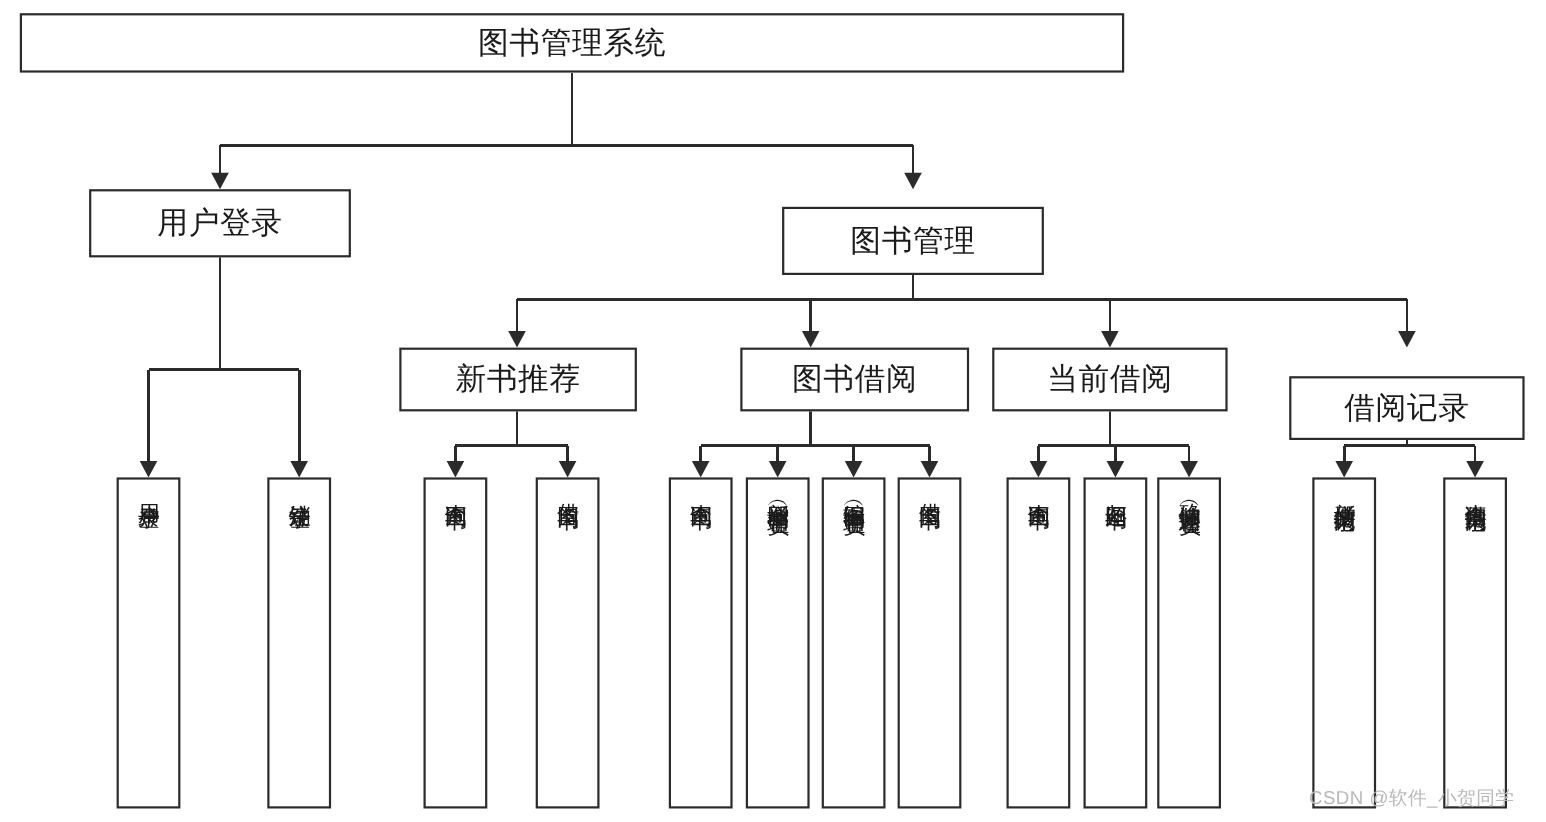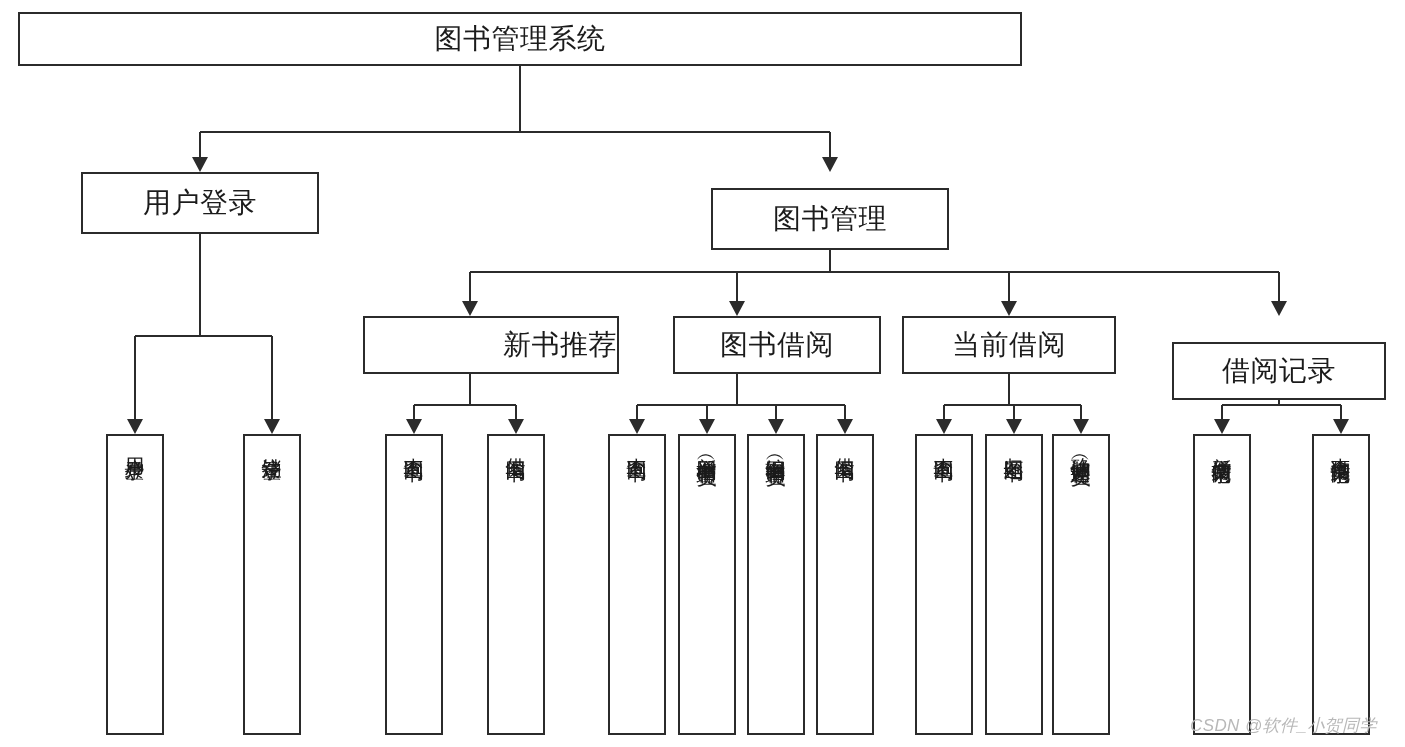--- a/index.html
+++ b/index.html
@@ -55,21 +55,20 @@
     font-size: 20px;
     letter-spacing: 1.5px;
     line-height: 1.0;
   }
   .watermark {
     position: absolute;
     font-size: 17px;
     color: #b8b8b8;
     white-space: nowrap;
     letter-spacing: 0.4px;
-    font-style: italic;
   }
 </style>
 </head>
 <body>
 
 <div id="canvas">
   <svg id="edges" viewBox="0 0 1405 747" xmlns="http://www.w3.org/2000/svg">
       <line x1="520" y1="66" x2="520" y2="132" stroke="#2b2b2b" stroke-width="2.5" shape-rendering="crispEdges"></line>
       <line x1="200" y1="132" x2="830" y2="132" stroke="#2b2b2b" stroke-width="2.5" shape-rendering="crispEdges"></line>
       <line x1="200" y1="132" x2="200" y2="159" stroke="#2b2b2b" stroke-width="2.5" shape-rendering="crispEdges"></line>
@@ -126,21 +125,21 @@
   <div id="nodes">
       <div class="node horizontal" style="left: 18px; top: 12px; width: 1004px; height: 54px;">
         <span class="node-label">图书管理系统</span>
       </div>
       <div class="node horizontal" style="left: 81px; top: 172px; width: 238px; height: 62px;">
         <span class="node-label">用户登录</span>
       </div>
       <div class="node horizontal" style="left: 711px; top: 172px; width: 238px; height: 62px; margin-top: 16px;">
         <span class="node-label">图书管理</span>
       </div>
-      <div class="node horizontal" style="left: 363px; top: 316px; width: 256px; height: 58px; justify-content: flex-end;">
+      <div class="node horizontal" style="left: 363px; top: 316px; width: 216px; height: 58px;">
         <span class="node-label">新书推荐</span>
       </div>
       <div class="node horizontal" style="left: 633px; top: 316px; width: 208px; height: 58px; margin-left: 40px;">
         <span class="node-label">图书借阅</span>
       </div>
       <div class="node horizontal" style="left: 902px; top: 316px; width: 214px; height: 58px;">
         <span class="node-label">当前借阅</span>
       </div>
       <div class="node horizontal" style="left: 1172px; top: 316px; width: 214px; height: 58px; margin-top: 26px;">
         <span class="node-label">借阅记录</span>

